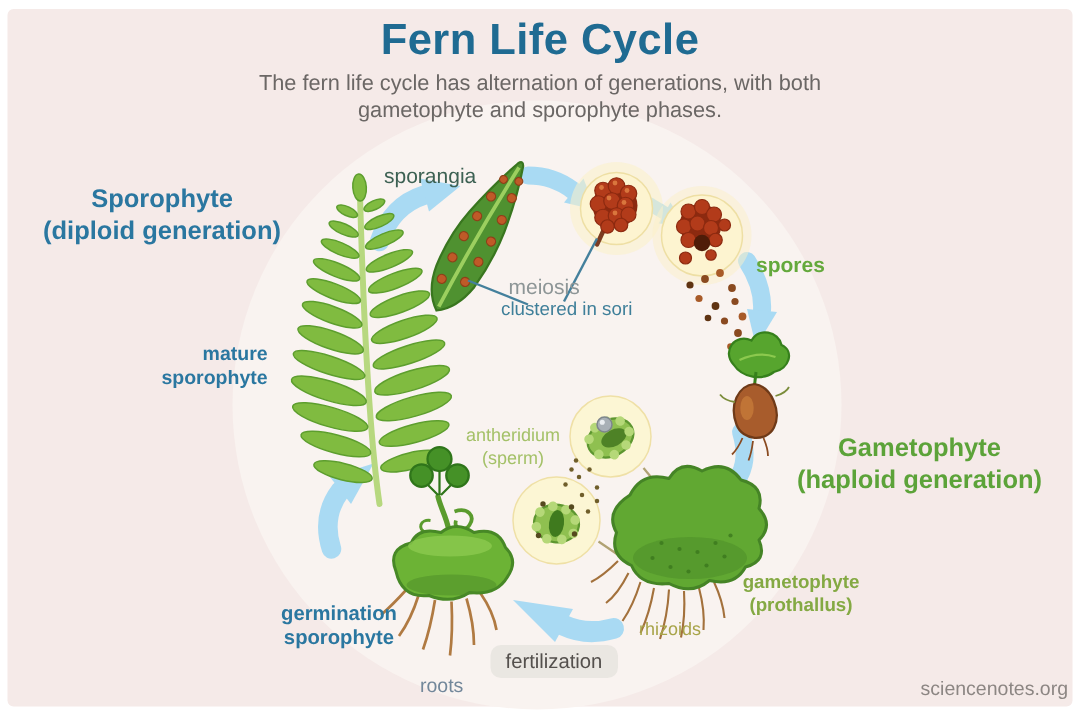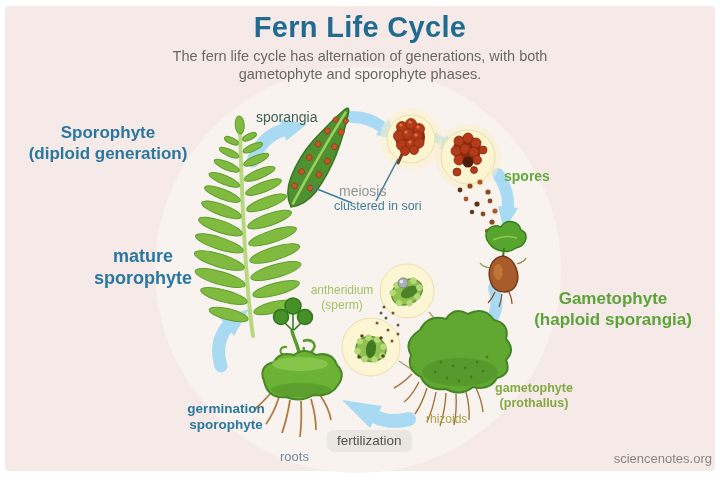--- a/index.html
+++ b/index.html
@@ -18,21 +18,21 @@
   .l-subtitle{left:360px; top:48px; font-size:14.5px; color:var(--c-subtitle,#6b6765);}
   .l-sporophyte{left:108px; top:123px; font-size:17px; font-weight:bold; color:var(--c-sporophyte-heading,#2a77a0);}
   .l-gametophyte{left:613px; top:289px; font-size:17px; font-weight:bold; color:var(--c-gametophyte-heading,#5ca339);}
   .l-sporangia{left:256px; top:109px; font-size:14px; font-weight:normal; color:var(--c-dark-green-label,#3d6153);}
   .l-meiosis{left:339px; top:147px; font-size:14px; color:var(--c-gray-label,#8d9596);margin-top:36px;}
   .l-clustered{left:334px; top:199px; font-size:12.5px; color:var(--c-callout-teal,#3f7f99);}
   .l-spores{left:504px; top:168px; font-size:14px; font-weight:bold; color:var(--c-green-label,#64a93c);}
   .l-sporegerm{left:559px; top:234px; font-size:13.5px; font-weight:bold; color:var(--c-green-label,#64a93c);}
   .l-archegonium{left:428px; top:233px; font-size:12px; color:var(--c-light-green-label,#a4c168);}
   .l-antheridium{left:342px; top:283px; font-size:12px; color:var(--c-light-green-label,#a4c168);}
-  .l-maturesporo{left:143px; top:246px; font-size:18px; font-weight:bold; color:var(--c-sporophyte-heading,#2a77a0);}
+  .l-maturesporo{left:143px; top:228px; font-size:13px; font-weight:bold; color:var(--c-sporophyte-heading,#2a77a0);text-align:right;}
   .l-gamproth{left:534px; top:381px; font-size:12.5px; font-weight:bold; color:var(--c-prothallus-label,#84a943);}
   .l-rhizoids{left:426px; top:412px; font-size:12px; color:var(--c-olive-label,#a8a449);}
   .l-roots{left:280px; top:426px; font-size:13px; color:var(--c-slate-label,#72879a);margin-top:23px;}
   .l-devsporo{left:226px; top:401px; font-size:13.5px; font-weight:bold; color:var(--c-sporophyte-heading,#2a77a0);}
   .l-fert{left:327px; top:430px; font-size:13.5px; color:var(--c-badge-text,#54504d);
           background:var(--c-badge-bg,#eae7e2); padding:3px 10px; border-radius:7px;}
   .l-watermark{left:712px; top:451px; transform:translateX(-100%); font-size:13px; color:var(--c-watermark,#8c8683);}
 </style>
 </head>
 <body>
@@ -374,21 +374,21 @@
     <div>The fern life cycle has alternation of generations, with both</div>
     <div>gametophyte and sporophyte phases.</div>
   </div>
 
   <div class="lbl ctr l-sporophyte">
     <div>Sporophyte</div>
     <div>(diploid generation)</div>
   </div>
   <div class="lbl ctr l-gametophyte">
     <div>Gametophyte</div>
-    <div>(haploid sporangia)</div>
+    <div>(haploid generation)</div>
   </div>
 
   <div class="lbl l-sporangia">sporangia</div>
   <div class="lbl l-meiosis">meiosis</div>
   <div class="lbl l-clustered">clustered in sori</div>
   <div class="lbl l-spores">spores</div>
 
 
   <div class="lbl ctr l-antheridium">
     <div>antheridium</div>

